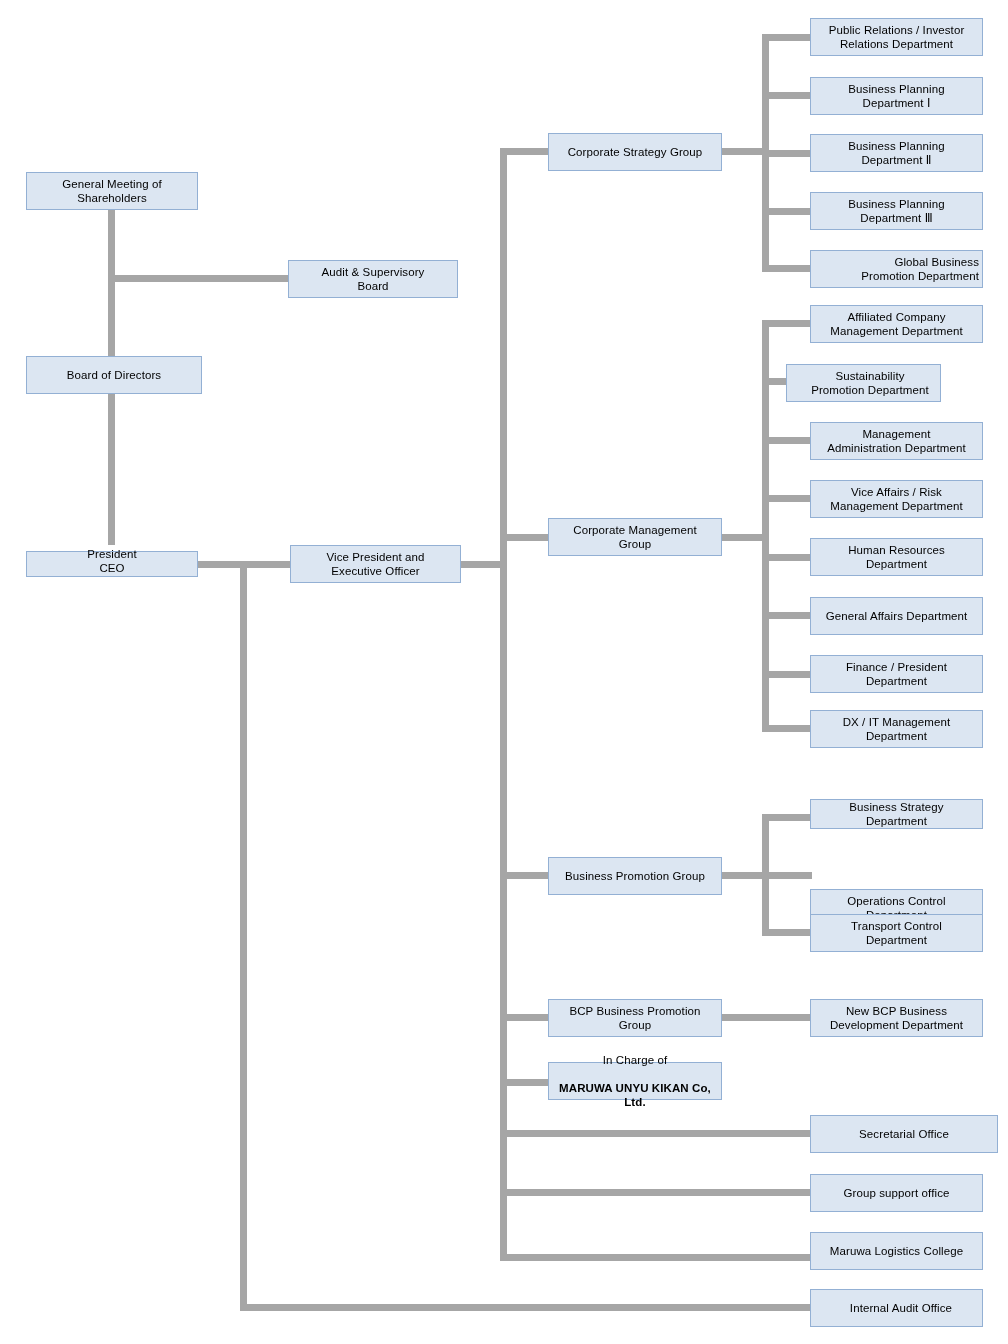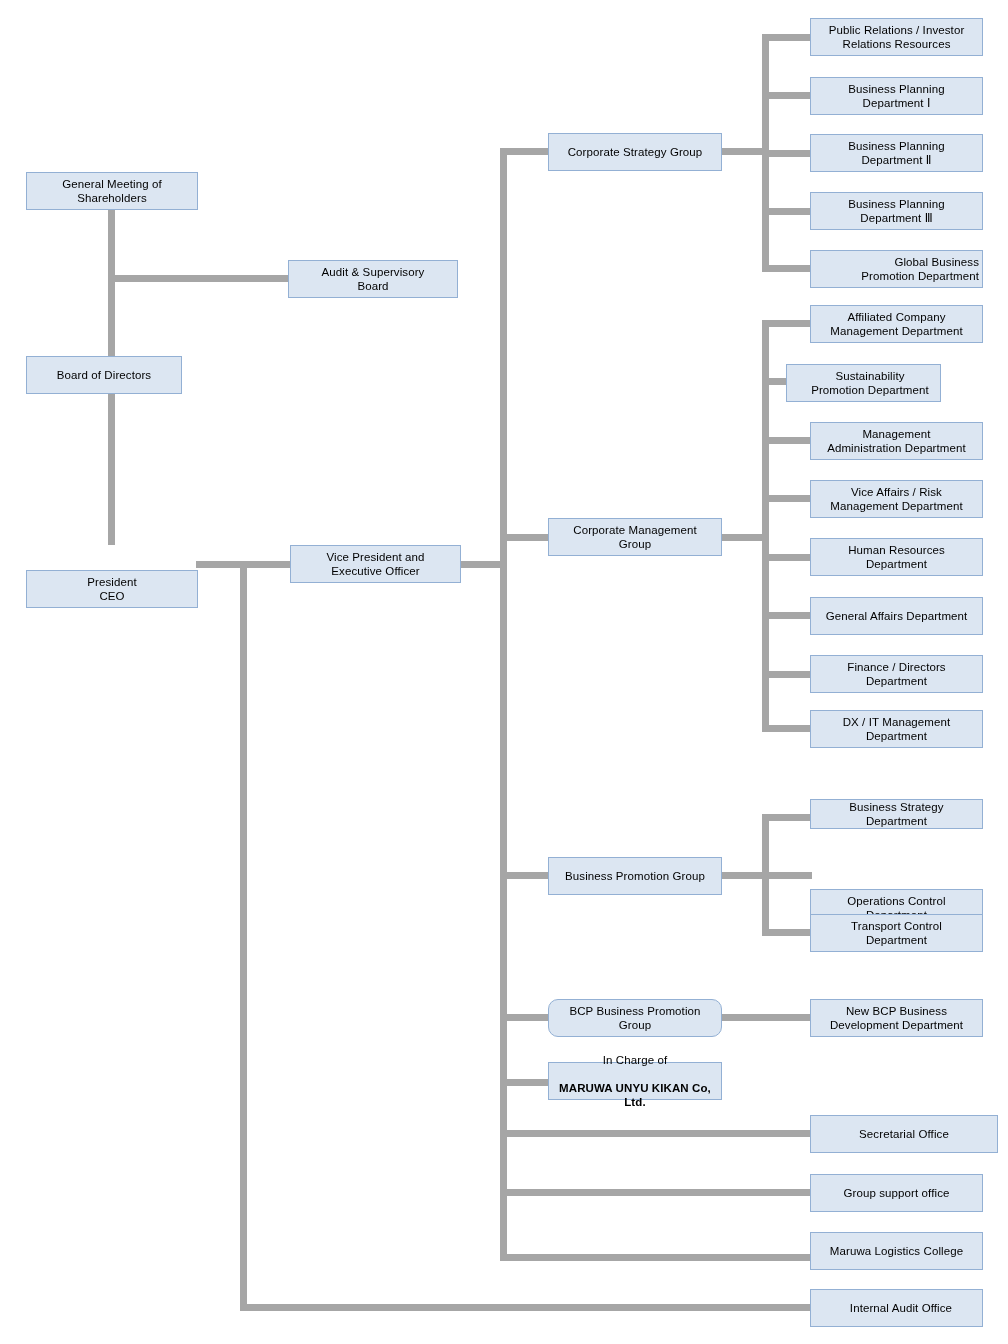--- a/index.html
+++ b/index.html
@@ -112,25 +112,25 @@
   <div class="node" style="left:26px; top:172px; width:172px; height:38px;">
     <span class="txt">General Meeting of
 Shareholders</span>
   </div>
 
   <div class="node" style="left:288px; top:260px; width:170px; height:38px;">
     <span class="txt">Audit &amp; Supervisory
 Board</span>
   </div>
 
-  <div class="node" style="left:26px; top:356px; width:156px; height:38px;">
+  <div class="node" style="left:26px; top:356px; width:176px; height:38px;">
     <span class="txt">Board of Directors</span>
   </div>
 
-  <div class="node" style="left:26px; top:570px; width:172px; height:38px;">
+  <div class="node" style="left:26px; top:551px; width:172px; height:26px;align-items:flex-end;">
     <span class="txt">President
 CEO</span>
   </div>
 
   <div class="node" style="left:290px; top:545px; width:171px; height:38px;">
     <span class="txt">Vice President and
 Executive Officer</span>
   </div>
 
   <div class="node" style="left:548px; top:133px; width:174px; height:38px;">
@@ -139,35 +139,35 @@
 
   <div class="node" style="left:548px; top:518px; width:174px; height:38px;">
     <span class="txt">Corporate Management
 Group</span>
   </div>
 
   <div class="node" style="left:548px; top:857px; width:174px; height:38px;">
     <span class="txt">Business Promotion Group</span>
   </div>
 
-  <div class="node" style="left:548px; top:999px; width:174px; height:38px;border-radius:10px;">
+  <div class="node" style="left:548px; top:999px; width:174px; height:38px;">
     <span class="txt">BCP Business Promotion
 Group</span>
   </div>
 
   <div class="node" style="left:548px; top:1062px; width:174px; height:38px;">
     <span class="txt">
       <span class="l1">In Charge of</span>
       <span class="l2">MARUWA UNYU KIKAN Co, Ltd.</span>
     </span>
   </div>
 
   <div class="node" style="left:810px; top:18px; width:173px; height:38px;">
     <span class="txt">Public Relations / Investor
-Relations Resources</span>
+Relations Department</span>
   </div>
   <div class="node" style="left:810px; top:77px; width:173px; height:38px;">
     <span class="txt">Business Planning
 Department Ⅰ</span>
   </div>
   <div class="node" style="left:810px; top:134px; width:173px; height:38px;">
     <span class="txt">Business Planning
 Department Ⅱ</span>
   </div>
   <div class="node" style="left:810px; top:192px; width:173px; height:38px;">
@@ -196,21 +196,21 @@
 Management Department</span>
   </div>
   <div class="node" style="left:810px; top:538px; width:173px; height:38px;">
     <span class="txt">Human Resources
 Department</span>
   </div>
   <div class="node" style="left:810px; top:597px; width:173px; height:38px;">
     <span class="txt">General Affairs Department</span>
   </div>
   <div class="node" style="left:810px; top:655px; width:173px; height:38px;">
-    <span class="txt">Finance / Directors
+    <span class="txt">Finance / President
 Department</span>
   </div>
   <div class="node" style="left:810px; top:710px; width:173px; height:38px;justify-content:flex-end;">
     <span class="txt">DX / IT Management
 Department</span>
   </div>
 
   <div class="node" style="left:810px; top:799px; width:173px; height:30px;">
     <span class="txt">Business Strategy
 Department</span>

